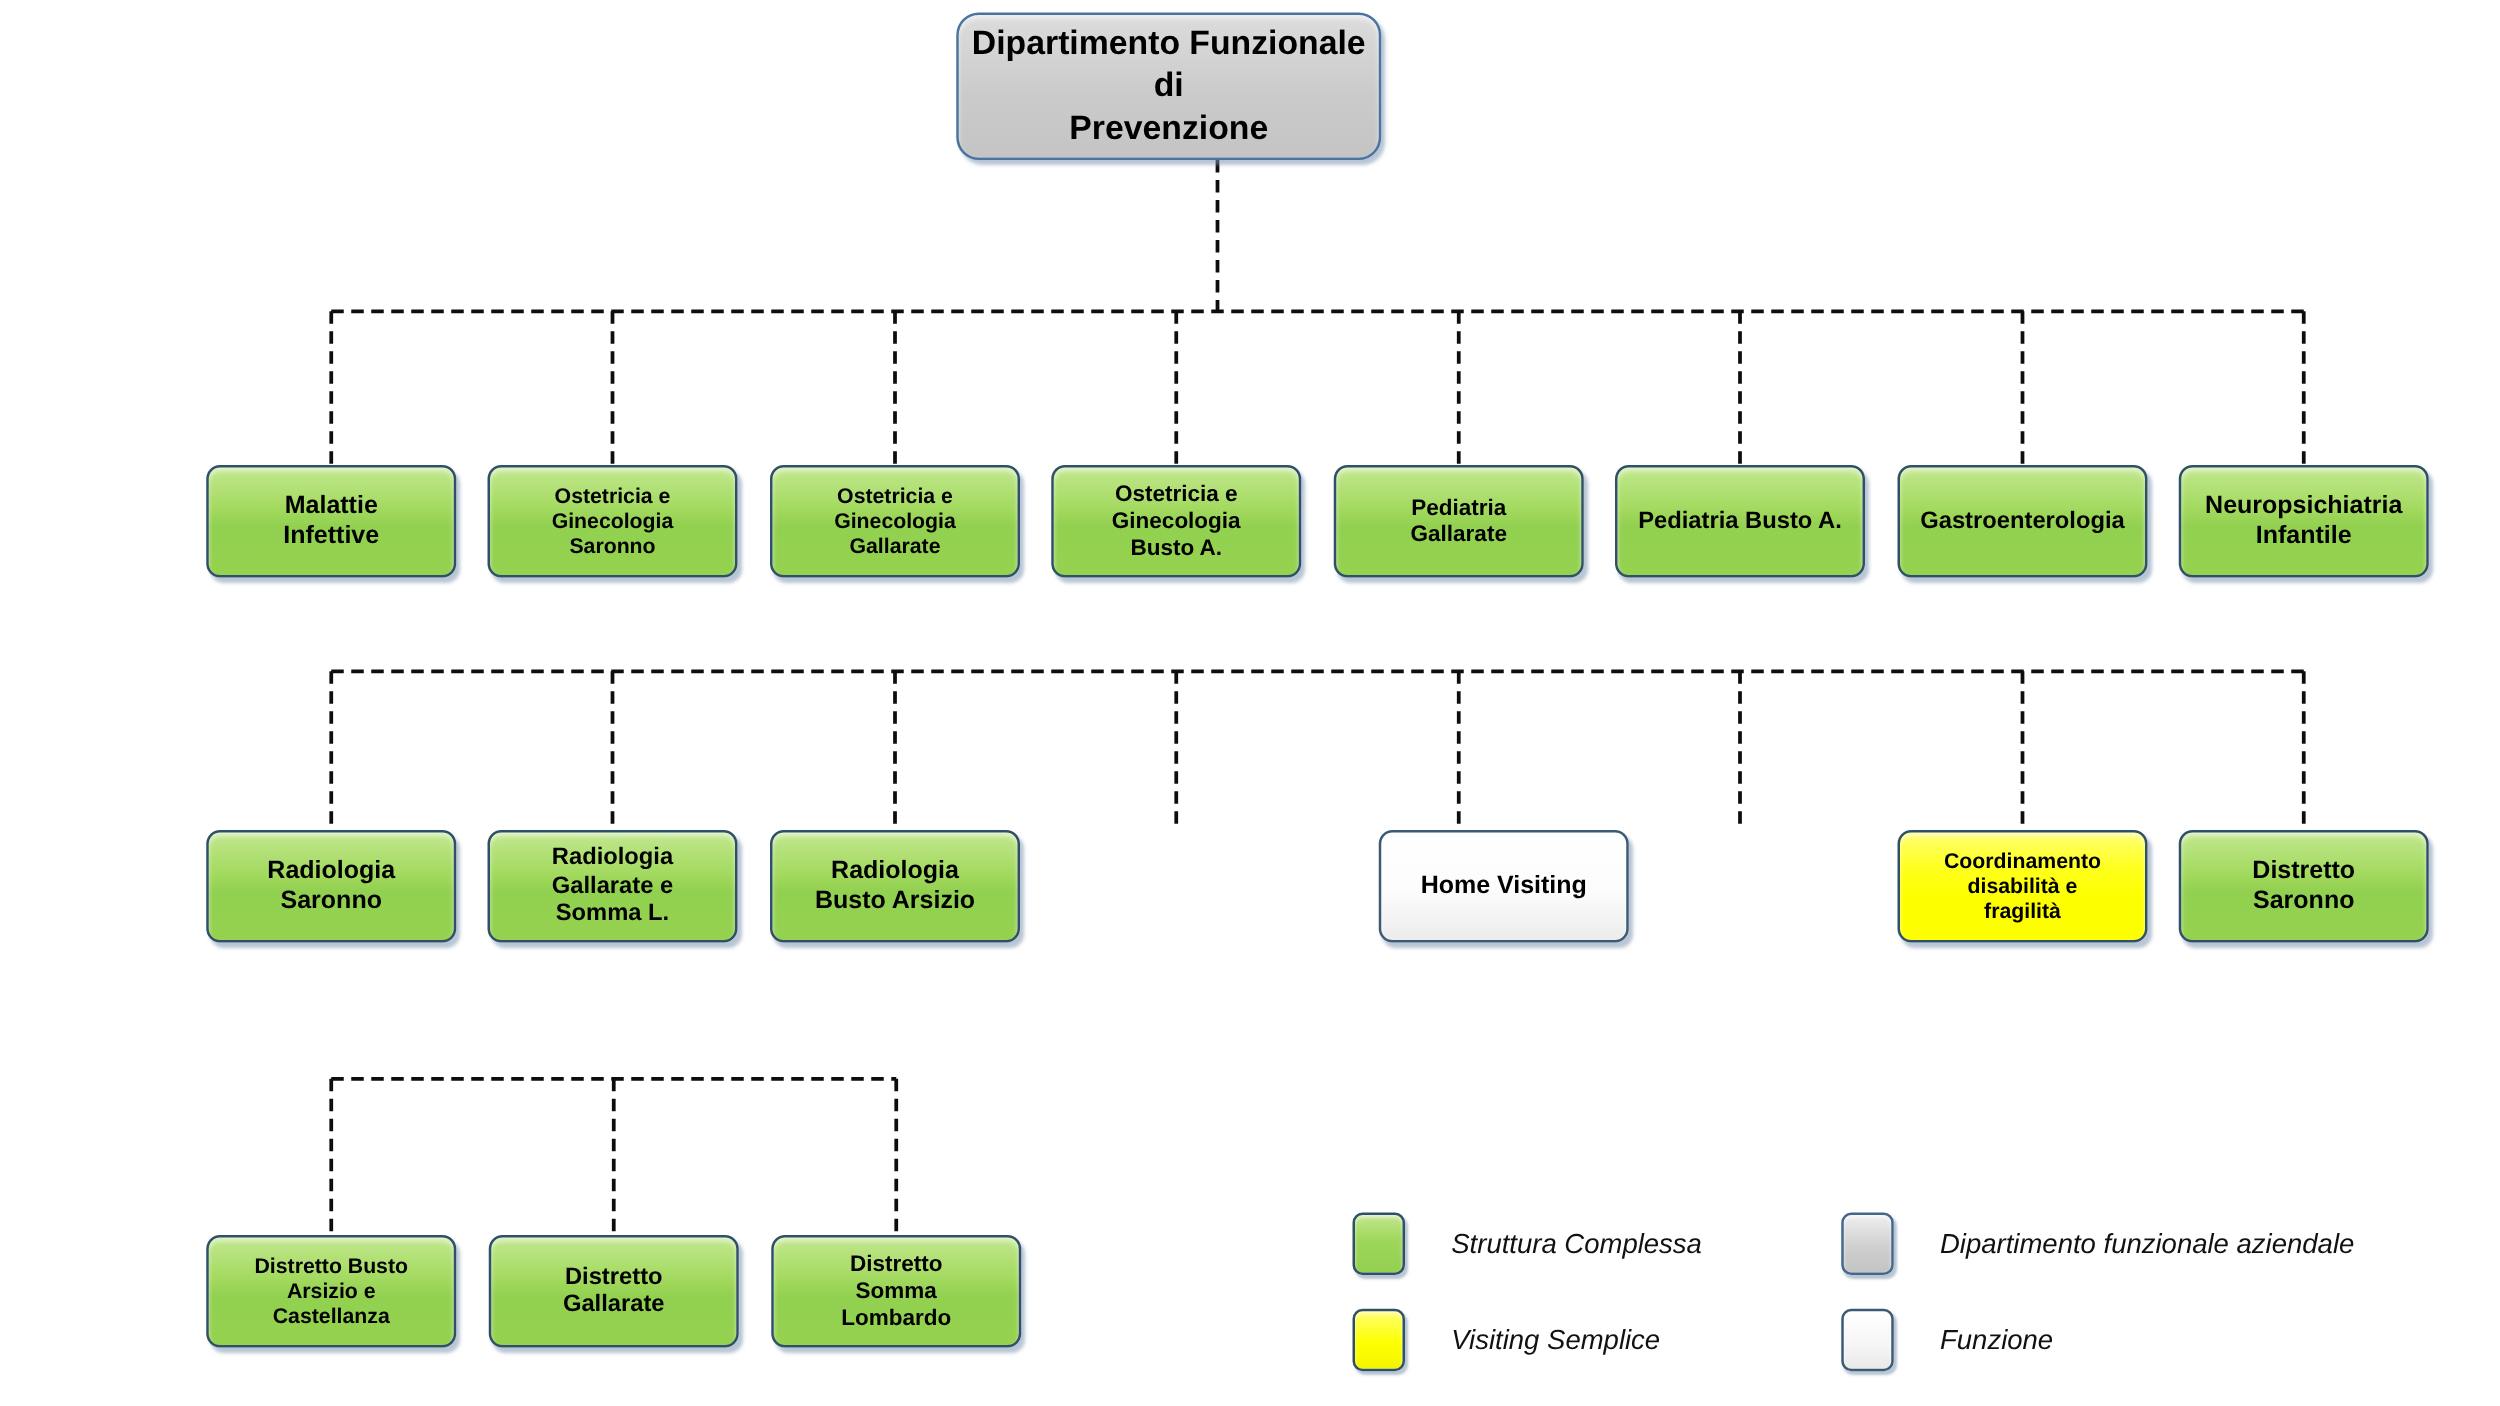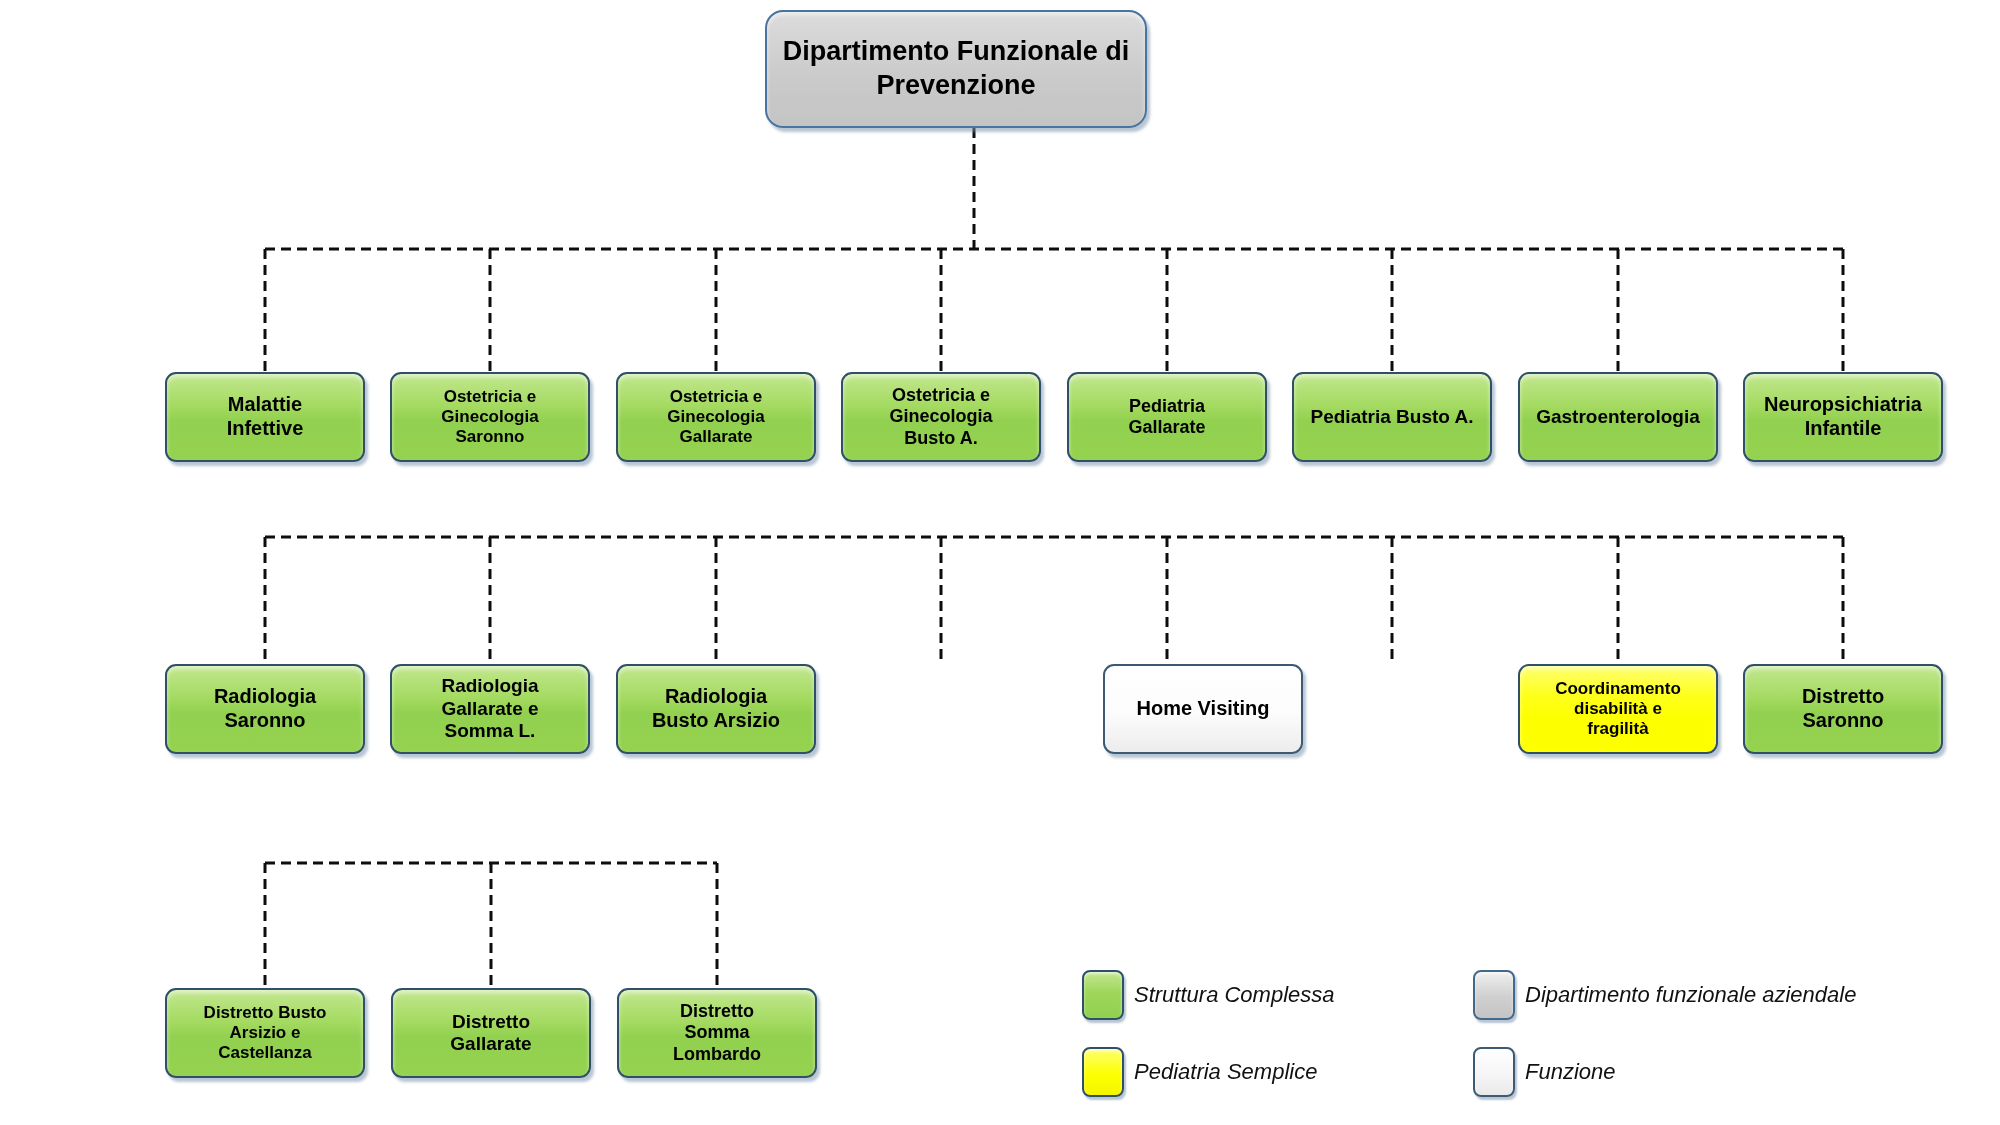--- a/index.html
+++ b/index.html
@@ -23,21 +23,21 @@
   .node.yellow{background:linear-gradient(180deg,#ffff70 0%,#feff1a 35%,#fdff00 60%,#fdff00 100%);}
   .node.white{background:linear-gradient(180deg,#ffffff 0%,#fcfcfc 55%,#ececec 100%);border-color:#3c5a74;margin-left:36px;}
   .node.gray{
     background:linear-gradient(180deg,#dcdcdc 0%,#cbcbcb 55%,#c4c4c4 100%);
     border-color:#4a74a0;border-radius:18px;
     font-size:27px;line-height:1.25;
   }
   .node.small{font-size:17px;}
   .node.w200{width:200px;height:90px;}
 
-  .legend-item{position:absolute;display:flex;align-items:center;gap:10px;}
+  .legend-item{position:absolute;display:flex;align-items:center;gap:37px;}
   .swatch{
     width:38px;height:46px;border-radius:8px;border:2px solid #30506a;
     box-shadow:2px 3px 2px rgba(125,150,175,0.55), inset 0 2px 3px rgba(255,255,255,0.6);
     flex:0 0 auto;
   }
   .swatch.green{background:linear-gradient(180deg,#c2e78f 0%,#9ed65a 45%,#92d050 100%);}
   .swatch.yellow{background:linear-gradient(180deg,#ffff70 0%,#fdff00 55%,#f4f500 100%);}
   .swatch.gray{background:linear-gradient(180deg,#efefef 0%,#cfcfcf 55%,#c4c4c4 100%);border-color:#44678c;}
   .swatch.white{background:linear-gradient(180deg,#ffffff 0%,#f6f6f6 55%,#e9e9e9 100%);border-color:#3c5a74;}
   .legend-label{font-style:italic;font-size:22px;color:#111;white-space:nowrap;}
@@ -50,21 +50,21 @@
   <svg class="connectors" viewBox="0 0 2000 1125">
     <path d="M974,128 V249"></path>
     <path d="M265,249 H1843"></path>
     <path d="M265,249 V371 M490,249 V371 M716,249 V371 M941,249 V371 M1167,249 V371 M1392,249 V371 M1618,249 V371 M1843,249 V371"></path>
     <path d="M265,537 H1843"></path>
     <path d="M265,537 V662 M490,537 V662 M716,537 V662 M941,537 V662 M1167,537 V662 M1392,537 V662 M1618,537 V662 M1843,537 V662"></path>
     <path d="M265,863 H717"></path>
     <path d="M265,863 V986 M491,863 V986 M717,863 V986"></path>
   </svg>
 
-  <div class="node gray" style="left:765px;top:10px;width:382px;height:118px">Dipartimento Funzionale di
+  <div class="node gray" style="left:765px;top:10px;width:340px;height:118px">Dipartimento Funzionale di
 Prevenzione</div>
 
   <div class="node green w200" style="left:165px;top:372px">Malattie
 Infettive</div>
   <div class="node green w200 small" style="left:390px;top:372px">Ostetricia e
 Ginecologia
 Saronno</div>
   <div class="node green w200 small" style="left:616px;top:372px">Ostetricia e
 Ginecologia
 Gallarate</div>
@@ -100,21 +100,21 @@
   <div class="node green w200" style="left:617px;top:988px;font-size:18px">Distretto
 Somma
 Lombardo</div>
 
   <div class="legend-item" style="left:1082px;top:970px">
     <div class="swatch green"></div>
     <span class="legend-label">Struttura Complessa</span>
   </div>
   <div class="legend-item" style="left:1082px;top:1047px">
     <div class="swatch yellow"></div>
-    <span class="legend-label">Pediatria Semplice</span>
+    <span class="legend-label">Visiting Semplice</span>
   </div>
   <div class="legend-item" style="left:1473px;top:970px">
     <div class="swatch gray"></div>
     <span class="legend-label">Dipartimento funzionale aziendale</span>
   </div>
   <div class="legend-item" style="left:1473px;top:1047px">
     <div class="swatch white"></div>
     <span class="legend-label">Funzione</span>
   </div>
 

